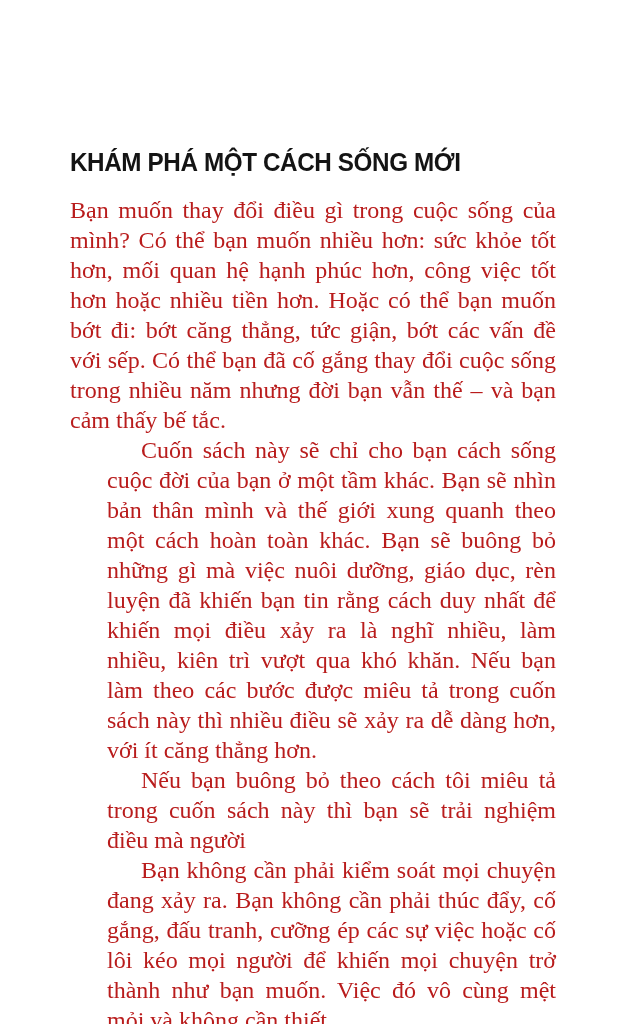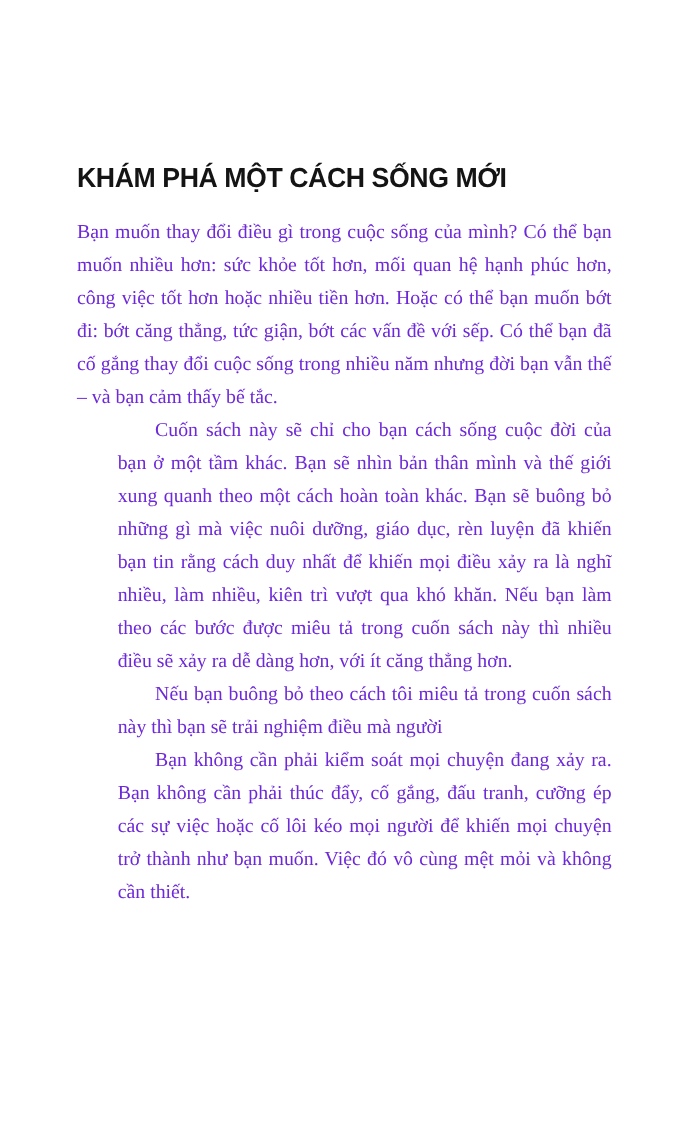--- a/index.html
+++ b/index.html
@@ -32,25 +32,25 @@
     font-size: 25px;
     letter-spacing: -0.4px;
     color: #141414;
     transform: scaleX(0.97);
     transform-origin: left center;
     margin-bottom: 18px;
     white-space: nowrap;
   }
 
   .body-text p {
-    font-size: 18px;
+    font-size: 24px;
     line-height: 30px;
     text-align: justify;
     text-justify: inter-word;
-    color: #6d28d9;
+    color: #b91c1c;
   }
 
   .body-text p.indented {
     text-indent: 34px;
     margin-left: 37px;
   }
 
   .page-number {
     position: absolute;
     left: 0;

